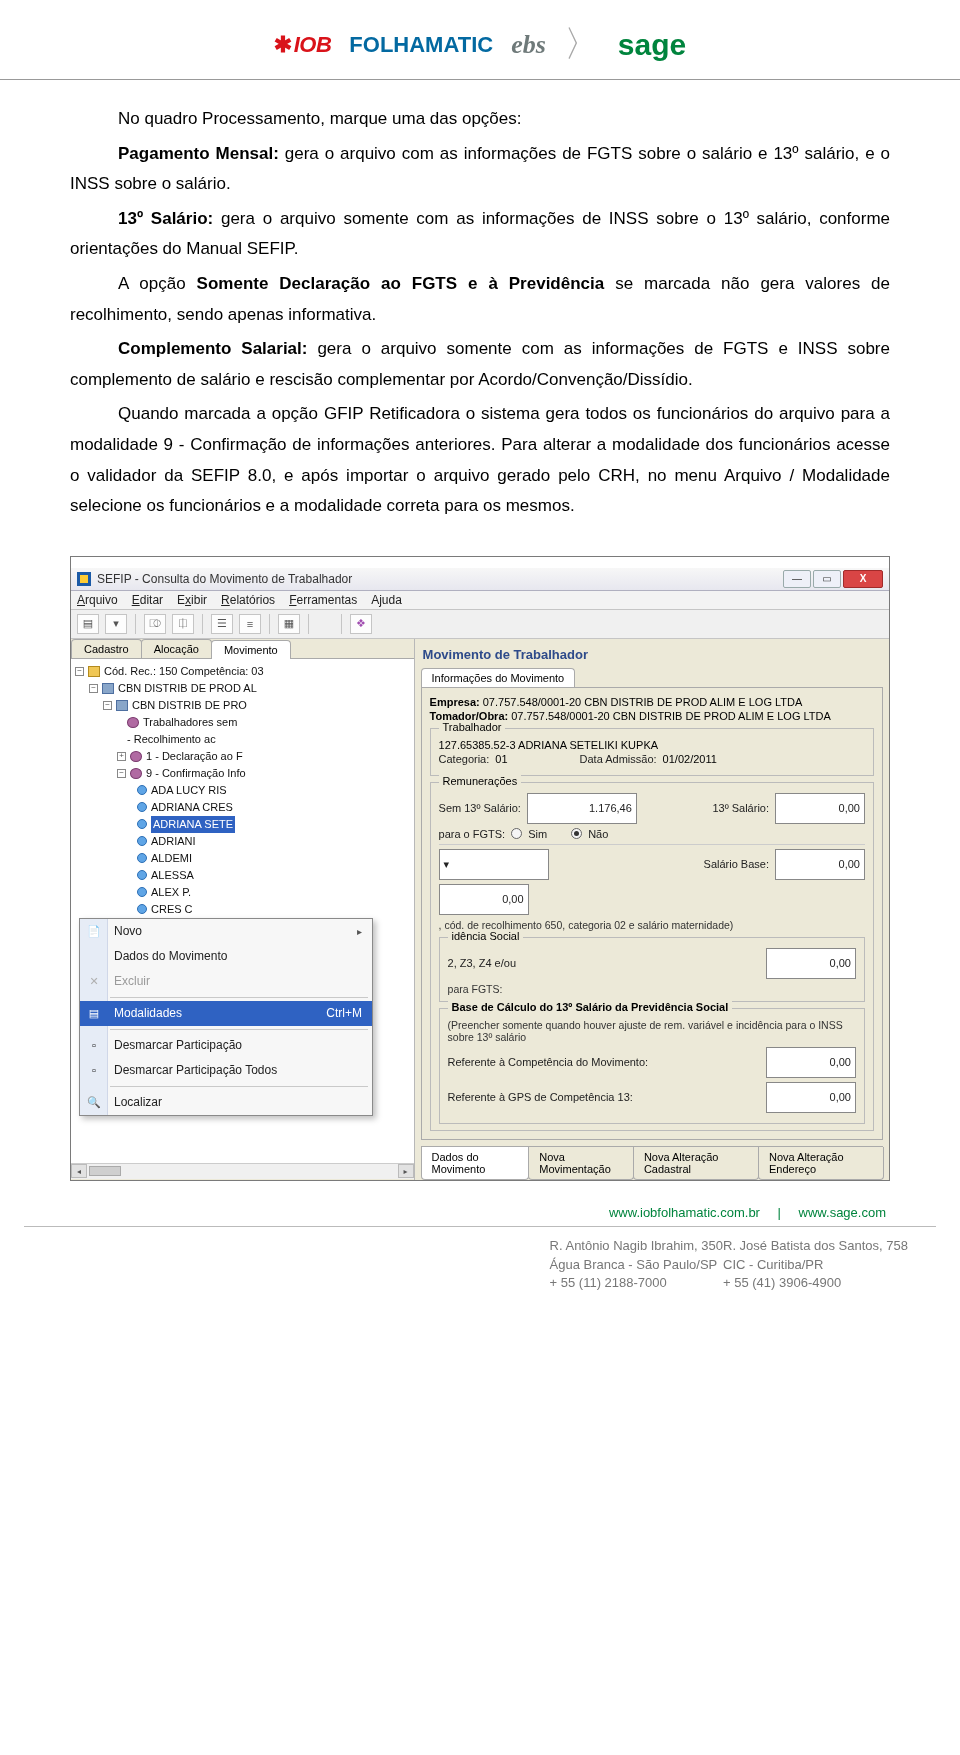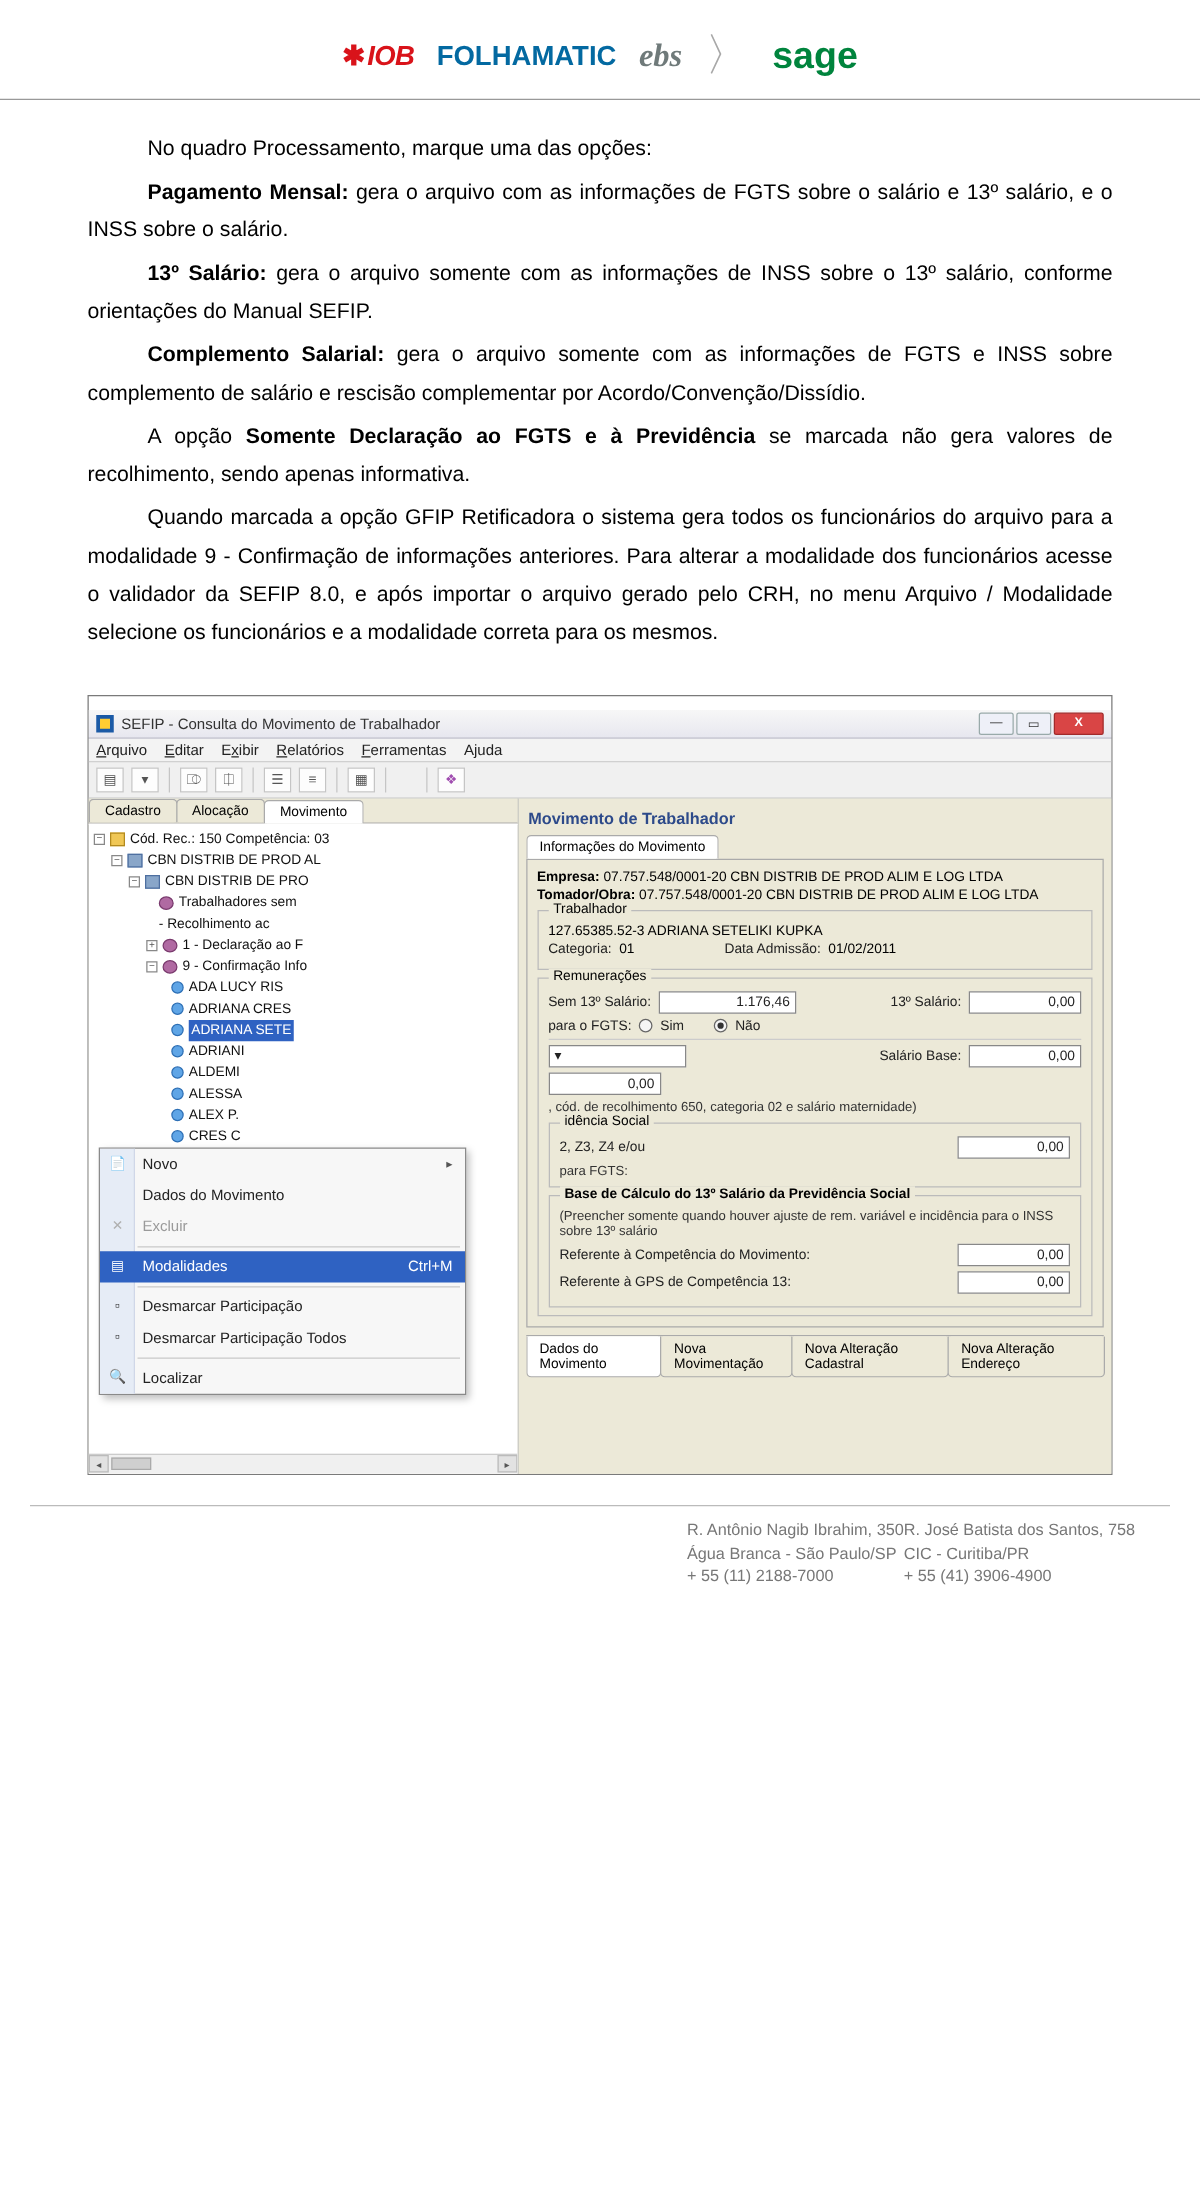--- a/index.html
+++ b/index.html
@@ -76,21 +76,21 @@
 
   .right-panel{ flex:1; background:#ece9d8; padding:4px 6px 0; font-size:11px; position:relative;}
   .panel-title{ font-weight:bold; color:#2d4a8a; padding:4px 2px 6px; font-size:13px;}
   .sub-tab{ display:inline-block; padding:3px 10px; border:1px solid #aaa; border-bottom:none; background:#fff; border-radius:4px 4px 0 0; font-size:11px;}
   .panel-body{ border:1px solid #aaa; background:#ece9d8; padding:8px; }
   .inf-line{ margin-bottom:2px; }
   .inf-line b{ font-weight:bold; }
   .groupbox{ border:1px solid #bbb; margin-top:6px; position:relative; padding:10px 8px 6px; }
   .groupbox .legend{ position:absolute; top:-8px; left:8px; background:#ece9d8; padding:0 4px; font-size:11px; }
   .field-row{ display:flex; align-items:center; gap:6px; margin-bottom:4px; flex-wrap:wrap;}
-  .txtfield{ background:#fff; border:1px solid #888; height:18px; padding:0 4px; display:inline-flex; align-items:center; justify-content:flex-end; font-size:11px; color:#222;}
+  .txtfield{ background:#fff; border:1px solid #888; height:31px; padding:0 4px; display:inline-flex; align-items:center; justify-content:flex-end; font-size:11px; color:#222;}
   .lbl{ color:#222; }
   .radio{ width:11px; height:11px; border:1px solid #666; border-radius:50%; display:inline-block; background:#f5f5f5;}
   .radio.checked::after{ content:""; display:block; width:5px; height:5px; background:#333; border-radius:50%; margin:2px;}
   .note{ font-size:10.5px; color:#333; }
 
   .ctx-menu{
     position:absolute; left:8px; top:258px; width:294px;
     background:#f7f7f7; border:1px solid #8a8a8a;
     box-shadow:3px 3px 6px rgba(0,0,0,0.25);
     font-size:12px; z-index:20;
@@ -123,22 +123,22 @@
   <span class="logo-folha">FOLHAMATIC</span>
   <span class="logo-ebs">ebs</span>
   <span class="logo-sep">〉</span>
   <span class="logo-sage">sage</span>
 </div>
 
 <div class="content">
   <p>No quadro Processamento, marque uma das opções:</p>
   <p><b>Pagamento Mensal:</b><span> gera o arquivo com as informações de FGTS sobre o salário e 13º salário, e o INSS sobre o salário.</span></p>
   <p><b>13º Salário:</b><span> gera o arquivo somente com as informações de INSS sobre o 13º salário, conforme orientações do Manual SEFIP.</span></p>
+  <p><span>A opção </span><b>Somente Declaração ao FGTS e à Previdência</b><span> se marcada não gera valores de recolhimento, sendo apenas informativa.</span></p>
   <p><b>Complemento Salarial:</b><span> gera o arquivo somente com as informações de FGTS e INSS sobre complemento de salário e rescisão complementar por Acordo/Convenção/Dissídio.</span></p>
-  <p><span>A opção </span><b>Somente Declaração ao FGTS e à Previdência</b><span> se marcada não gera valores de recolhimento, sendo apenas informativa.</span></p>
   <p>Quando marcada a opção GFIP Retificadora o sistema gera todos os funcionários do arquivo para a modalidade 9 - Confirmação de informações anteriores. Para alterar a modalidade dos funcionários acesse o validador da SEFIP 8.0, e após importar o arquivo gerado pelo CRH, no menu Arquivo / Modalidade selecione os funcionários e a modalidade correta para os mesmos.</p>
 </div>
 
 <div class="screenshot">
   <div class="win-titlebar">
     <div class="win-title-left">
       <span class="win-icon"></span>
       <span>SEFIP - Consulta do Movimento de Trabalhador</span>
     </div>
     <div class="win-ctrls">
@@ -418,20 +418,25 @@
         <div class="btab active">Dados do Movimento</div>
         <div class="btab">Nova Movimentação</div>
         <div class="btab">Nova Alteração Cadastral</div>
         <div class="btab">Nova Alteração Endereço</div>
       </div>
     </div>
   </div>
 </div>
 
 <div class="footer">
+  <div class="footer-links">
+    <a>www.iobfolhamatic.com.br</a>
+    <span class="sep">|</span>
+    <a>www.sage.com</a>
+  </div>
   <hr class="footer-hr">
   <div class="footer-cols">
     <div>R. Antônio Nagib Ibrahim, 350
 Água Branca - São Paulo/SP
 + 55 (11) 2188-7000</div>
     <div>R. José Batista dos Santos, 758
 CIC - Curitiba/PR
 + 55 (41) 3906-4900</div>
   </div>
 </div>

